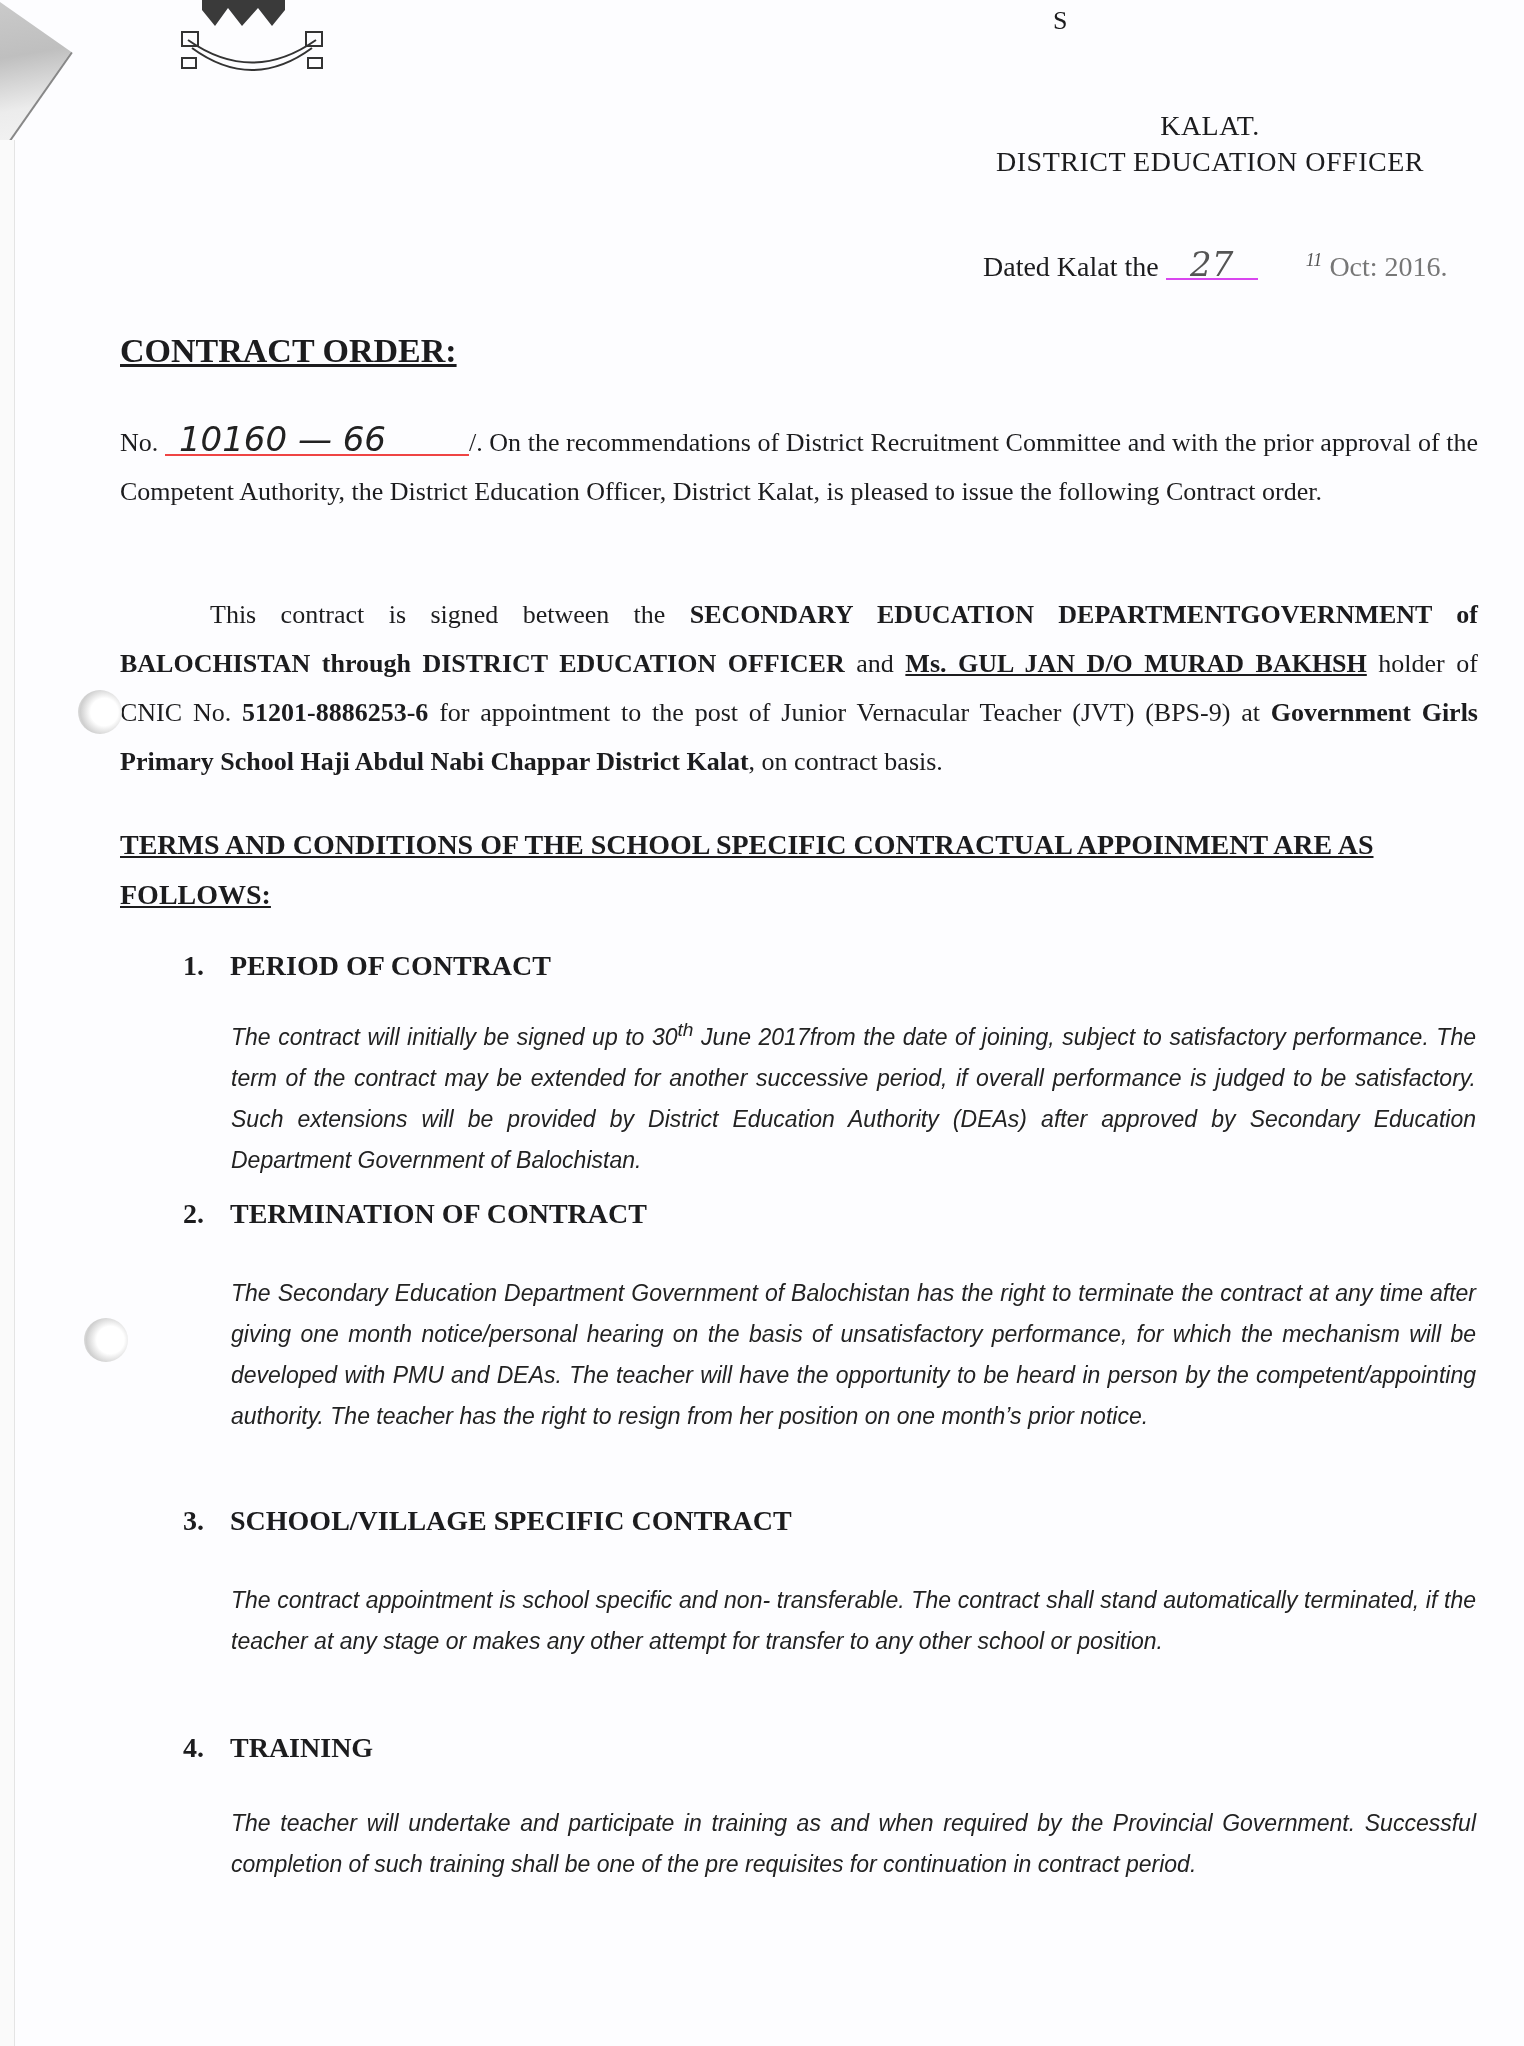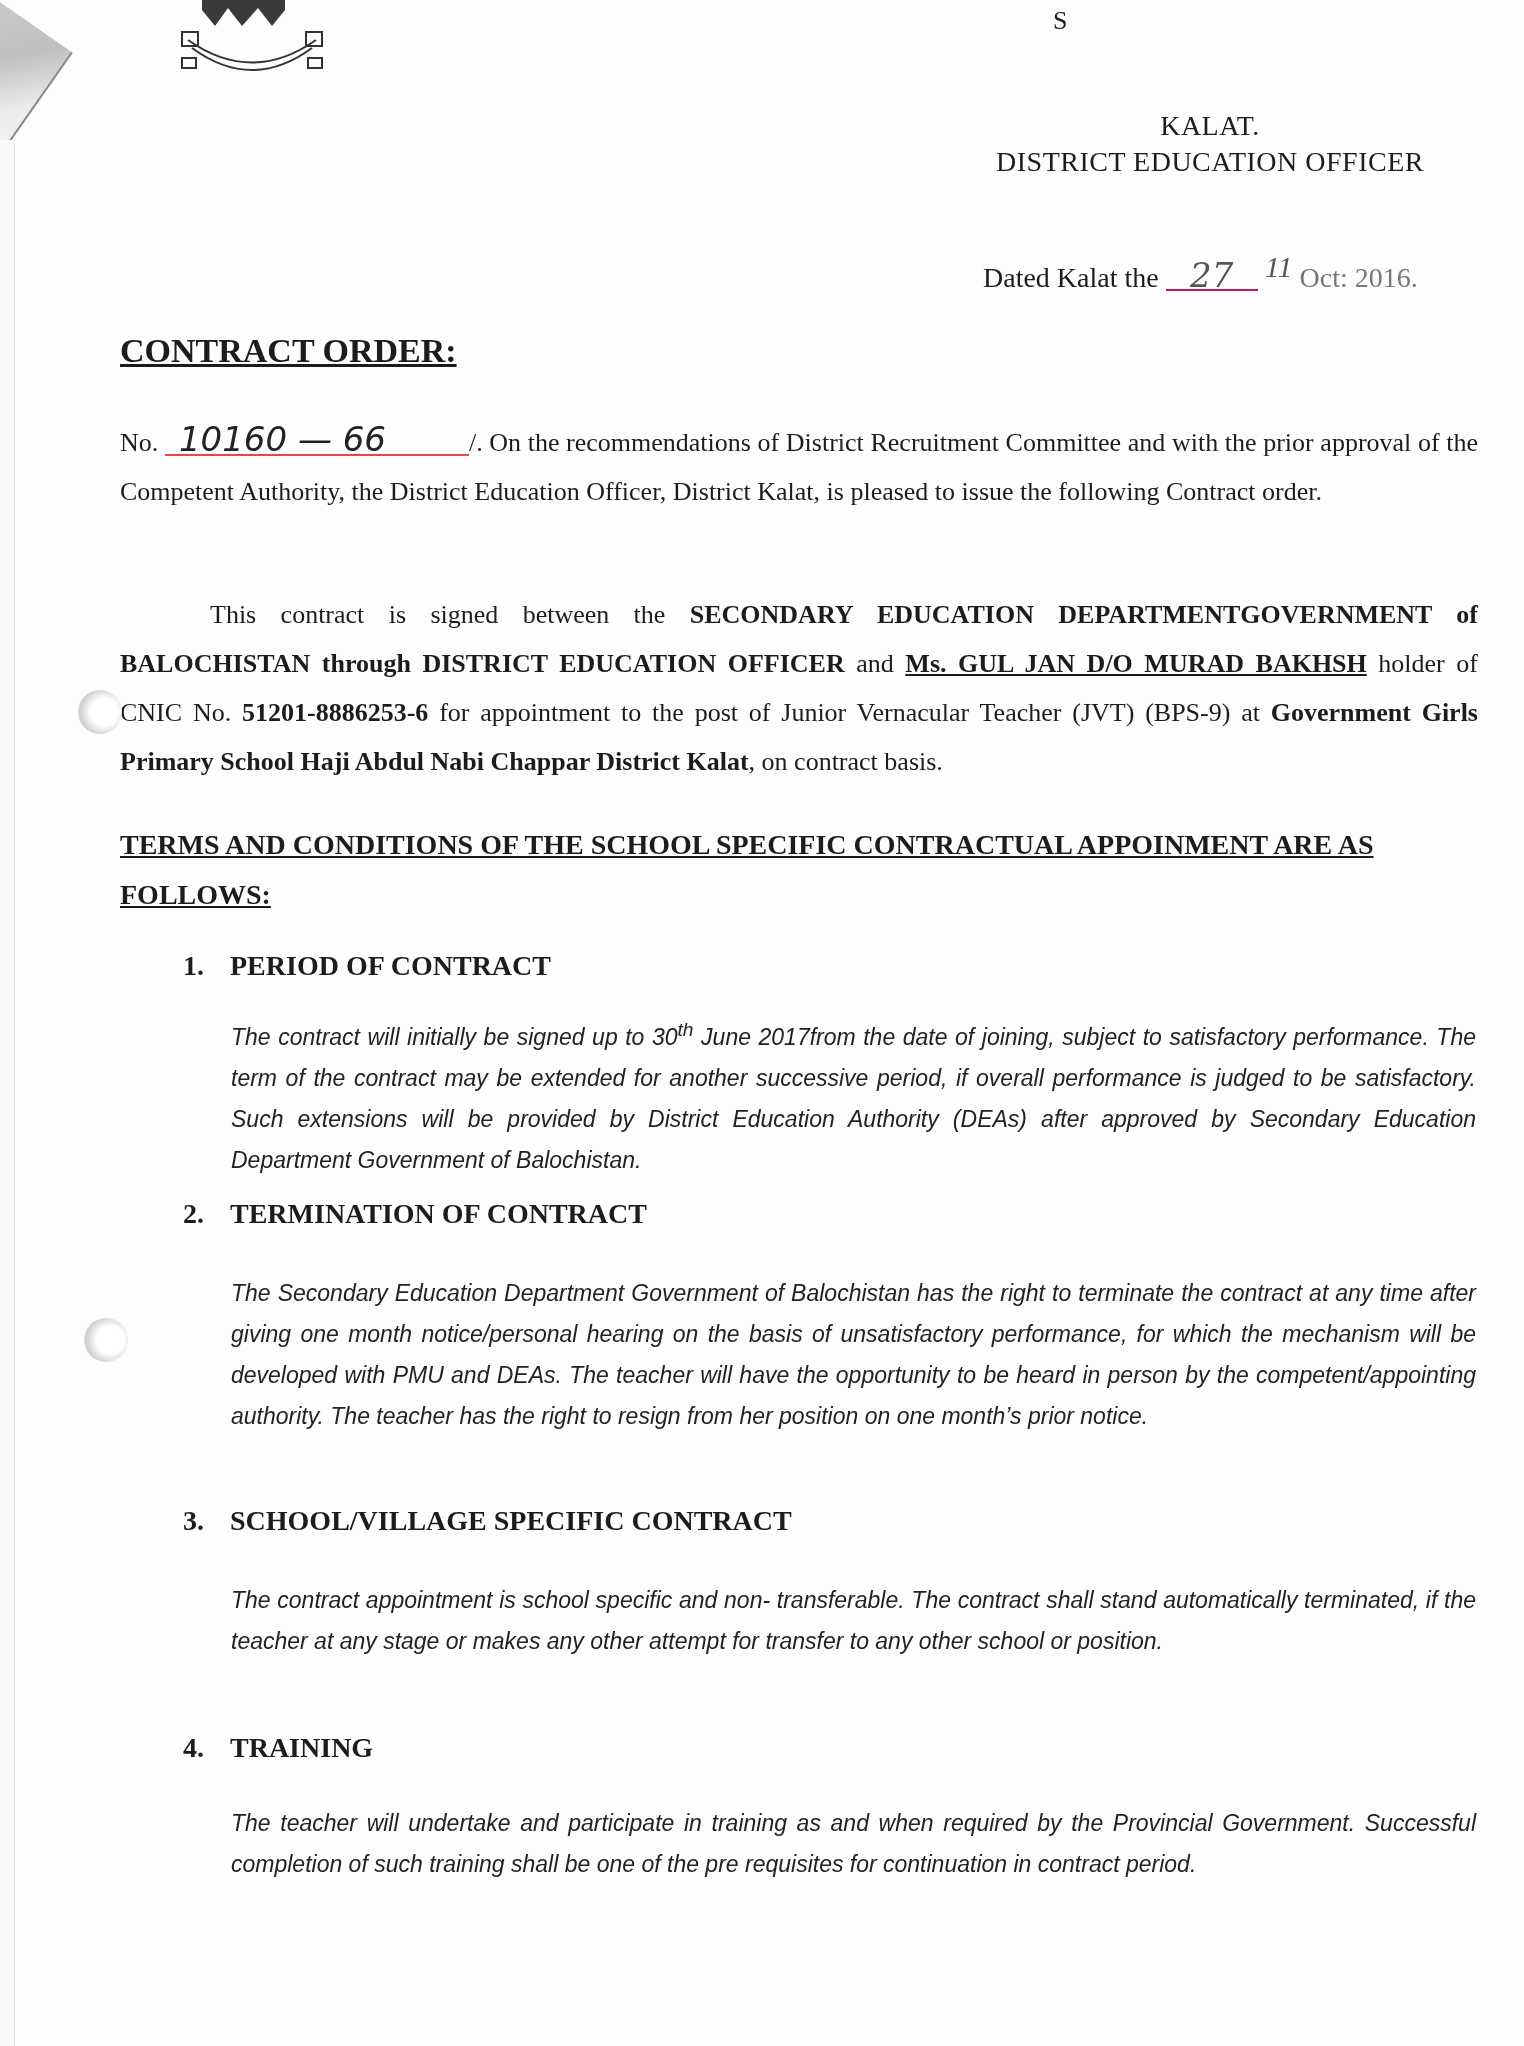--- a/index.html
+++ b/index.html
@@ -13,21 +13,21 @@
       position:absolute; left:-60px; top:-40px; width:160px; height:220px;
       background:linear-gradient(135deg,#d4d4d4 0%,#bfbfbf 40%,#ececec 60%,#ffffff 100%);
       transform:rotate(35deg); transform-origin:0 0;
       border-right:2px solid #888;
     }
     .left-edge { position:absolute; left:0; top:140px; width:14px; height:1906px; border-right:1px solid #e4e4e4; background:#fafafa; }
     .emblem { position:absolute; left:180px; top:0; width:145px; height:80px; }
     .top-s { position:absolute; left:1053px; top:6px; font-size:26px; }
     .office { position:absolute; left:960px; top:108px; width:500px; text-align:center; font-size:28px; line-height:36px; letter-spacing:0.5px; }
     .dated { position:absolute; left:983px; top:250px; font-size:28px; }
-    .dated .hand { display:inline-block; width:92px; border-bottom:2px solid #be185d; text-align:center; font-family:"DejaVu Serif", serif; font-style:italic; color:#555; font-size:34px; line-height:28px; }
+    .dated .hand { display:inline-block; width:92px; border-bottom:2px solid #d946ef; text-align:center; font-family:"DejaVu Serif", serif; font-style:italic; color:#555; font-size:34px; line-height:28px; }
     .dated .faded { color:#777; }
     .title { position:absolute; left:120px; top:332px; font-size:34px; font-weight:bold; text-decoration:underline; text-decoration-thickness:3px; }
     .para { position:absolute; left:120px; width:1358px; font-size:26px; line-height:49px; text-align:justify; }
     .p-no { top:418px; }
     .p-no .hand { display:inline-block; width:290px; border-bottom:2px solid #ef4444; font-family:"DejaVu Sans", sans-serif; font-style:italic; font-size:34px; line-height:30px; padding-left:14px; color:#222; }
     .p-contract { top:590px; }
     .p-contract .indent { display:inline-block; width:90px; }
     .b { font-weight:bold; }
     .u { text-decoration:underline; }
     .faded { color:#8c8c96; }
@@ -57,21 +57,21 @@
 <div class="top-s">S</div>
 
 <div class="office">
   <div>KALAT.</div>
   <div>DISTRICT EDUCATION OFFICER</div>
 </div>
 
 <div class="dated">
   <span>Dated Kalat the</span>
   <span class="hand">27</span>
-  <sup style="font-style:italic;color:#555;font-size:30px;">11</sup>
+  <sup style="font-style:italic;color:#555;font-size:18px;margin-left:41px;">11</sup>
   <span class="faded">Oct: 2016.</span>
 </div>
 
 <div class="title">CONTRACT ORDER:</div>
 
 <div class="para p-no">
   <span>No.</span>
   <span class="hand">10160 — 66</span><span>/.</span>
   <span>On the recommendations of District Recruitment Committee and with the prior approval of the Competent Authority, the District Education Officer, District Kalat, is pleased to issue the following Contract order.</span>
 </div>

